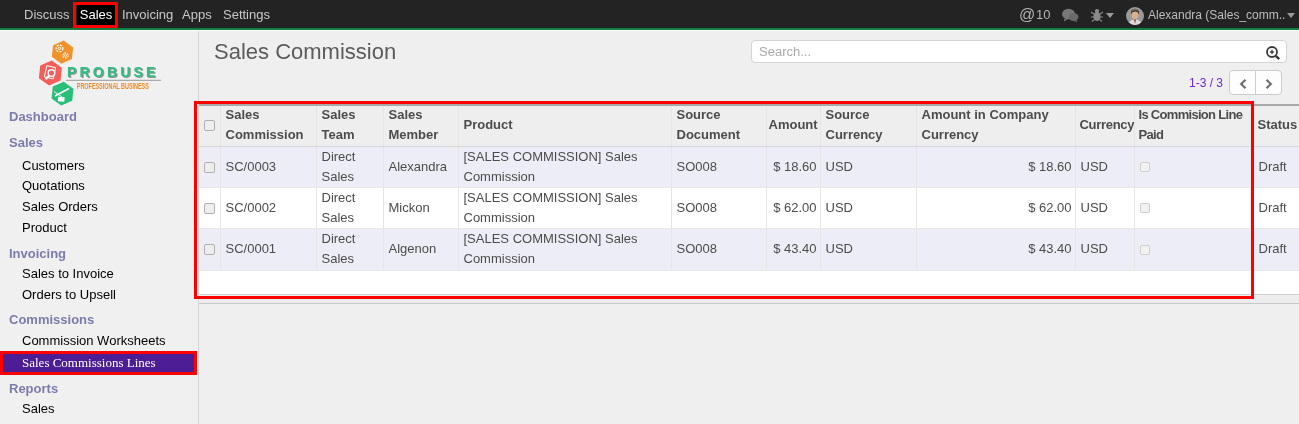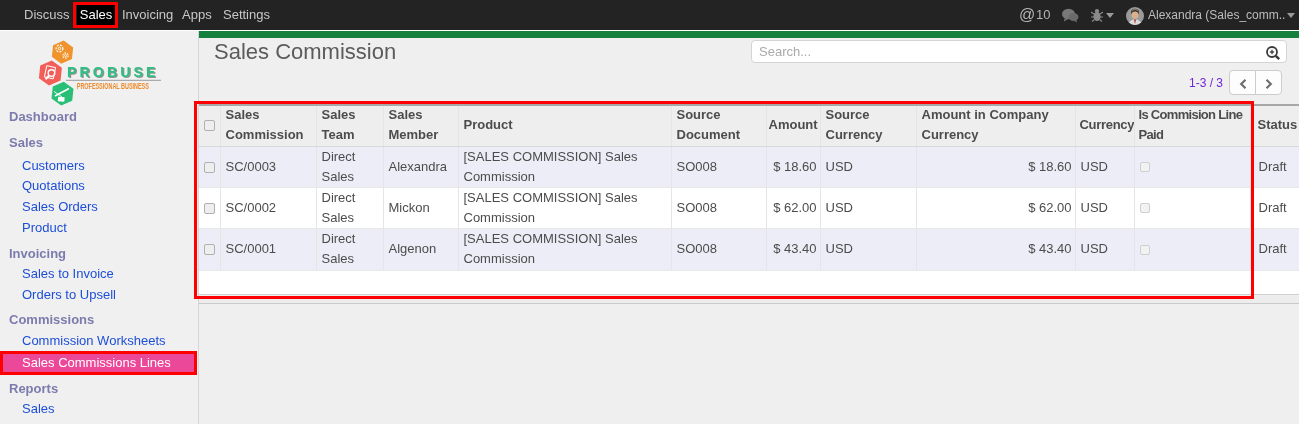--- a/index.html
+++ b/index.html
@@ -1,37 +1,37 @@
 <!DOCTYPE html>
 <html><head>
 <meta charset="utf-8">
 <style>
   * { margin:0; padding:0; box-sizing:border-box; }
   html,body { width:1299px; height:424px; overflow:hidden; }
   body { font-family:"Liberation Sans", sans-serif; font-size:13px; color:#4c4c4c; background:#efefef; position:relative; }
 
   
-  #navbar { position:absolute; left:0; top:0; width:1299px; height:38px; background:#232323; border-bottom:8px solid #15803d; }
+  #navbar { position:absolute; left:0; top:0; width:1299px; height:30px; background:#232323; border-bottom:2px solid #15803d; }
   #navline { position:absolute; left:0; top:30px; width:1299px; height:1px; background:#fff; z-index:5; }
   #navbar .menu { position:absolute; top:0; height:30px; line-height:30px; color:#c8c8c8; font-size:13px; }
   #nav-discuss { left:24px; }
   #nav-sales-box { position:absolute; left:77px; top:5px; width:38px; height:20px; background:#000; color:#fff; text-align:center; line-height:20px; font-size:13px; }
   #nav-sales-red { position:absolute; left:73px; top:2px; width:45px; height:26px; border:3px solid #fe0000; }
   #nav-invoicing { left:122px; }
   #nav-apps { left:182px; }
   #nav-settings { left:223px; }
   .nav-ic { position:absolute; top:0; height:30px; line-height:30px; }
   svg.nav-ic { height:auto; line-height:normal; }
 
   
   #sidebar { position:absolute; left:0; top:30px; width:199px; height:394px; background:#f0f0f0; border-right:1px solid #d5d5d5; }
   #logo { position:absolute; left:38px; top:6px; }
   .sm-head { position:absolute; left:0; width:199px; color:#7c7bad; font-weight:bold; padding-left:9px; height:21px; line-height:21px; }
-  .sm-item { position:absolute; left:0; width:199px; color:#1d4ed8; padding-left:22px; height:21px; line-height:21px; }
-  #sm-active { position:absolute; left:0; top:321px; width:197px; height:24px; background:#ec4899; border:3px solid #fe0000; color:#fff; line-height:18px; padding-left:19px; }
+  .sm-item { position:absolute; left:0; width:199px; color:#000000; padding-left:22px; height:21px; line-height:21px; }
+  #sm-active { position:absolute; left:0; top:321px; width:197px; height:24px; background:#4c1d95; border:3px solid #fe0000; color:#fff; line-height:18px; padding-left:19px;font-family:Liberation Serif, serif; }
 
   
   #title { position:absolute; left:214px; top:39px; font-size:22px; color:#5b5b5b; }
   #searchbox { position:absolute; left:751px; top:39.5px; width:536px; height:23.5px; background:#fff; border:1px solid #d4d4d4; border-radius:4px; }
   #searchbox .ph { position:absolute; left:7px; top:3.5px; color:#aaa; font-size:13px; }
   #searchbox svg { position:absolute; right:5px; top:3px; }
   #pagercnt { position:absolute; left:1159px; top:76px; width:64px; text-align:right; color:#6d28d9; font-size:12px; }
   #pagerbtns { position:absolute; left:1229px; top:70px; width:53px; height:25px; }
   .pbtn { position:absolute; top:0; width:27px; height:25px; background:#fdfdfd; border:1px solid #ccc; }
   #pbtn-l { left:0; border-radius:4px 0 0 4px; }

